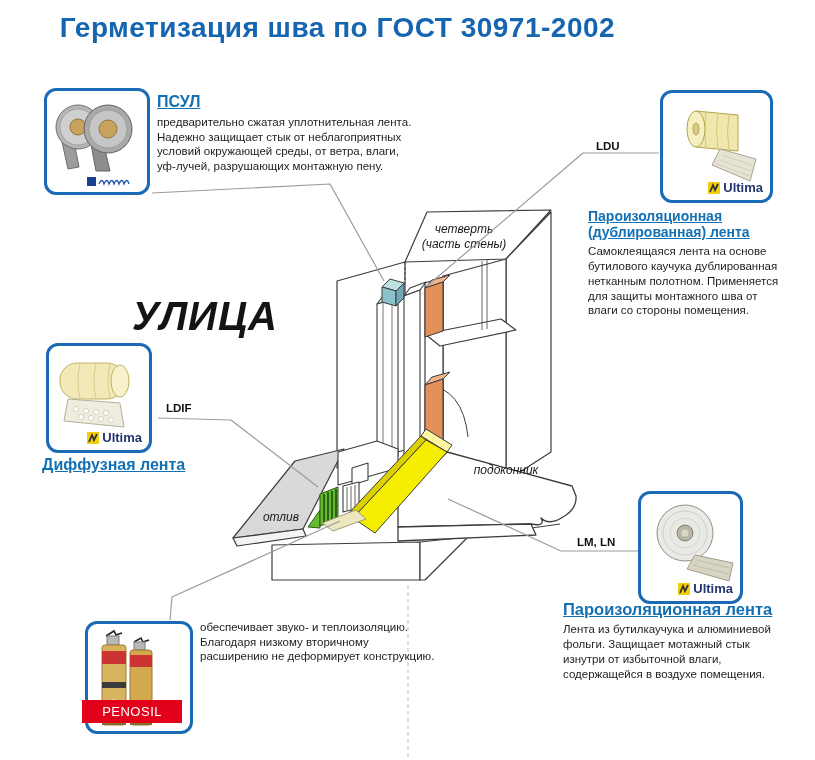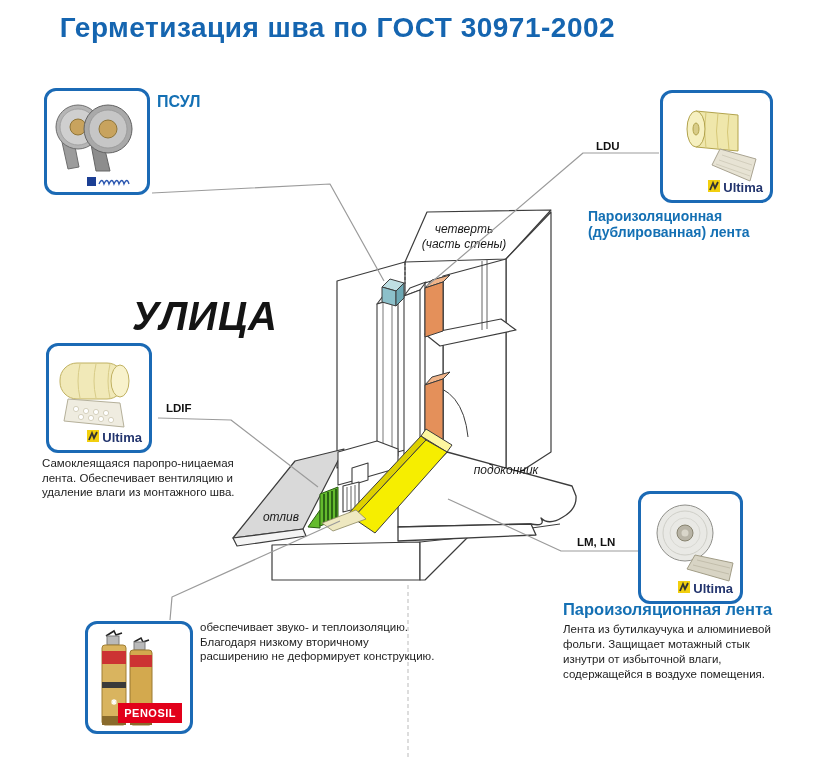--- a/index.html
+++ b/index.html
@@ -15,27 +15,27 @@
   #diagram{position:absolute;left:0;top:0;}
   svg text{font-family:"Liberation Sans",sans-serif;}
   .lbl-italic{font-style:italic;fill:#1a1a1a;font-size:12px;}
   .lbl-code{font-weight:bold;fill:#111;font-size:11.5px;}
   .street-lbl{font-size:40px;font-weight:bold;font-style:italic;fill:#141414;letter-spacing:1px;}
   .box{
     position:absolute;background:#fff;border:3px solid #1b6ab5;border-radius:12px;
     box-sizing:border-box;z-index:3;
   }
   .callout{position:absolute;z-index:3;}
-  .callout h3{margin:0 0 4px 0;font-size:16px;line-height:1.12;color:#1470b4;}
+  .callout h3{margin:0 0 4px 0;font-size:16px;line-height:1.12;color:#1470b4;text-decoration:underline;}
   .callout p{margin:0;font-size:11.5px;line-height:1.28;color:#1d1d1d;}
-  .ultima{position:absolute;right:7px;bottom:5px;display:flex;gap:3px;}
+  .ultima{position:absolute;right:7px;bottom:5px;display:flex;align-items:center;gap:3px;}
   .ultima .ult-txt{font-size:13px;font-weight:bold;color:#23356e;}
   .penosil-badge{
     position:absolute;right:8px;bottom:8px;background:#e2001a;color:#fff;
-    font-weight:bold;font-size:11px;padding:4px 6px;letter-spacing:.5px;
+    font-weight:normal;font-size:13px;padding:4px 20px;letter-spacing:.5px;
   }
   .psul-logo{position:absolute;left:40px;bottom:4px;}
 </style>
 </head>
 <body>
 
 <h1 class="page-title">Герметизация шва по ГОСТ 30971-2002</h1>
 
 <svg id="diagram" width="815" height="760" viewBox="0 0 815 760">
 
@@ -146,20 +146,21 @@
   </svg>
   <div class="psul-logo">
     <svg width="52" height="13" viewBox="0 0 52 13">
       <rect x="0" y="2" width="9" height="9" fill="#1c3f94"></rect>
       <path d="M12,9 q3,-7 5,0 q3,-7 5,0 q3,-7 5,0 q3,-7 5,0 q3,-7 5,0 q3,-7 5,0" stroke="#2a56b0" fill="none" stroke-width="1.3"></path>
     </svg>
   </div>
 </div>
 <div class="callout" style="left:157px;top:93px;width:255px;">
   <h3>ПСУЛ</h3>
+  <p>предварительно сжатая уплотнительная лента. Надежно защищает стык от неблагоприятных условий окружающей среды, от ветра, влаги, уф-лучей, разрушающих монтажную пену.</p>
 </div>
 
 <div class="box" style="left:660px;top:90px;width:113px;height:113px;">
   <svg width="100" height="88" viewBox="0 0 100 88" style="margin:4px 0 0 3px">
     <polygon points="30,14 72,18 72,54 30,50" fill="#efe7ab" stroke="#b2a34c"></polygon>
     <path d="M40,15 q-3,18 0,36" fill="none" stroke="#d6c878"></path>
     <path d="M52,16 q-3,18 0,36" fill="none" stroke="#d6c878"></path>
     <path d="M63,17 q-3,18 0,36" fill="none" stroke="#d6c878"></path>
     <ellipse cx="30" cy="32" rx="9" ry="18" fill="#f6f0c0" stroke="#b2a34c"></ellipse>
     <ellipse cx="30" cy="32" rx="3" ry="6" fill="#d8cc88" stroke="#b2a34c"></ellipse>
@@ -171,20 +172,21 @@
   <div class="ultima">
     <svg width="12" height="12" viewBox="0 0 12 12">
       <rect width="12" height="12" fill="#f2cf0e"></rect>
       <path d="M2,10 L5,3 L7,8 L10,2" stroke="#333" stroke-width="1.8" fill="none"></path>
     </svg>
     <span class="ult-txt">Ultima</span>
   </div>
 </div>
 <div class="callout" style="left:588px;top:209px;width:202px;">
   <h3 style="font-size:14px">Пароизоляционная (дублированная) лента</h3>
+  <p>Самоклеящаяся лента на основе бутилового каучука дублированная нетканным полотном. Применяется для защиты монтажного шва от влаги со стороны помещения.</p>
 </div>
 
 <div class="box" style="left:46px;top:343px;width:106px;height:110px;">
   <svg width="98" height="82" viewBox="0 0 98 82" style="margin:3px 0 0 1px">
     <rect x="10" y="14" width="64" height="36" rx="17" fill="#f1e9b8" stroke="#c0b161"></rect>
     <path d="M30,15 q-4,17 0,34" fill="none" stroke="#d8cc88"></path>
     <path d="M46,15 q-4,17 0,34" fill="none" stroke="#d8cc88"></path>
     <path d="M60,15 q-4,17 0,34" fill="none" stroke="#d8cc88"></path>
     <ellipse cx="70" cy="32" rx="9" ry="16" fill="#f8f2cc" stroke="#c0b161"></ellipse>
     <polygon points="18,50 70,54 74,78 14,72" fill="#efece0" stroke="#b5b09a"></polygon>
@@ -199,21 +201,21 @@
   </svg>
   <div class="ultima">
     <svg width="12" height="12" viewBox="0 0 12 12">
       <rect width="12" height="12" fill="#f2cf0e"></rect>
       <path d="M2,10 L5,3 L7,8 L10,2" stroke="#333" stroke-width="1.8" fill="none"></path>
     </svg>
     <span class="ult-txt">Ultima</span>
   </div>
 </div>
 <div class="callout" style="left:42px;top:456px;width:225px;">
-  <p>Самоклеящаяся паропро-ницаемая лента. Обеспечивает вентиляцию и удаление влаги из монтажного шва.</p>
+  <h3>Диффузная лента</h3>
 </div>
 
 <div class="box" style="left:85px;top:621px;width:108px;height:113px;">
   <svg width="100" height="106" viewBox="0 0 100 106" style="margin:0 0 0 2px">
     <path d="M16,12 l8,-5 l2,4 l6,-2" stroke="#222" fill="none" stroke-width="1.6"></path>
     <rect x="17" y="12" width="12" height="9" fill="#b9b9b9" stroke="#7c7c7c"></rect>
     <rect x="12" y="21" width="24" height="80" rx="3" fill="#d9b45f" stroke="#a07f35"></rect>
     <rect x="12" y="27" width="24" height="13" fill="#cc3333"></rect>
     <rect x="12" y="58" width="24" height="6" fill="#3a3a3a"></rect>
     <path d="M21,78 l6,0 M24,75 l0,6 M21.8,75.8 l4.4,4.4 M26.2,75.8 l-4.4,4.4" stroke="#ffffff" stroke-width="1.2"></path>

